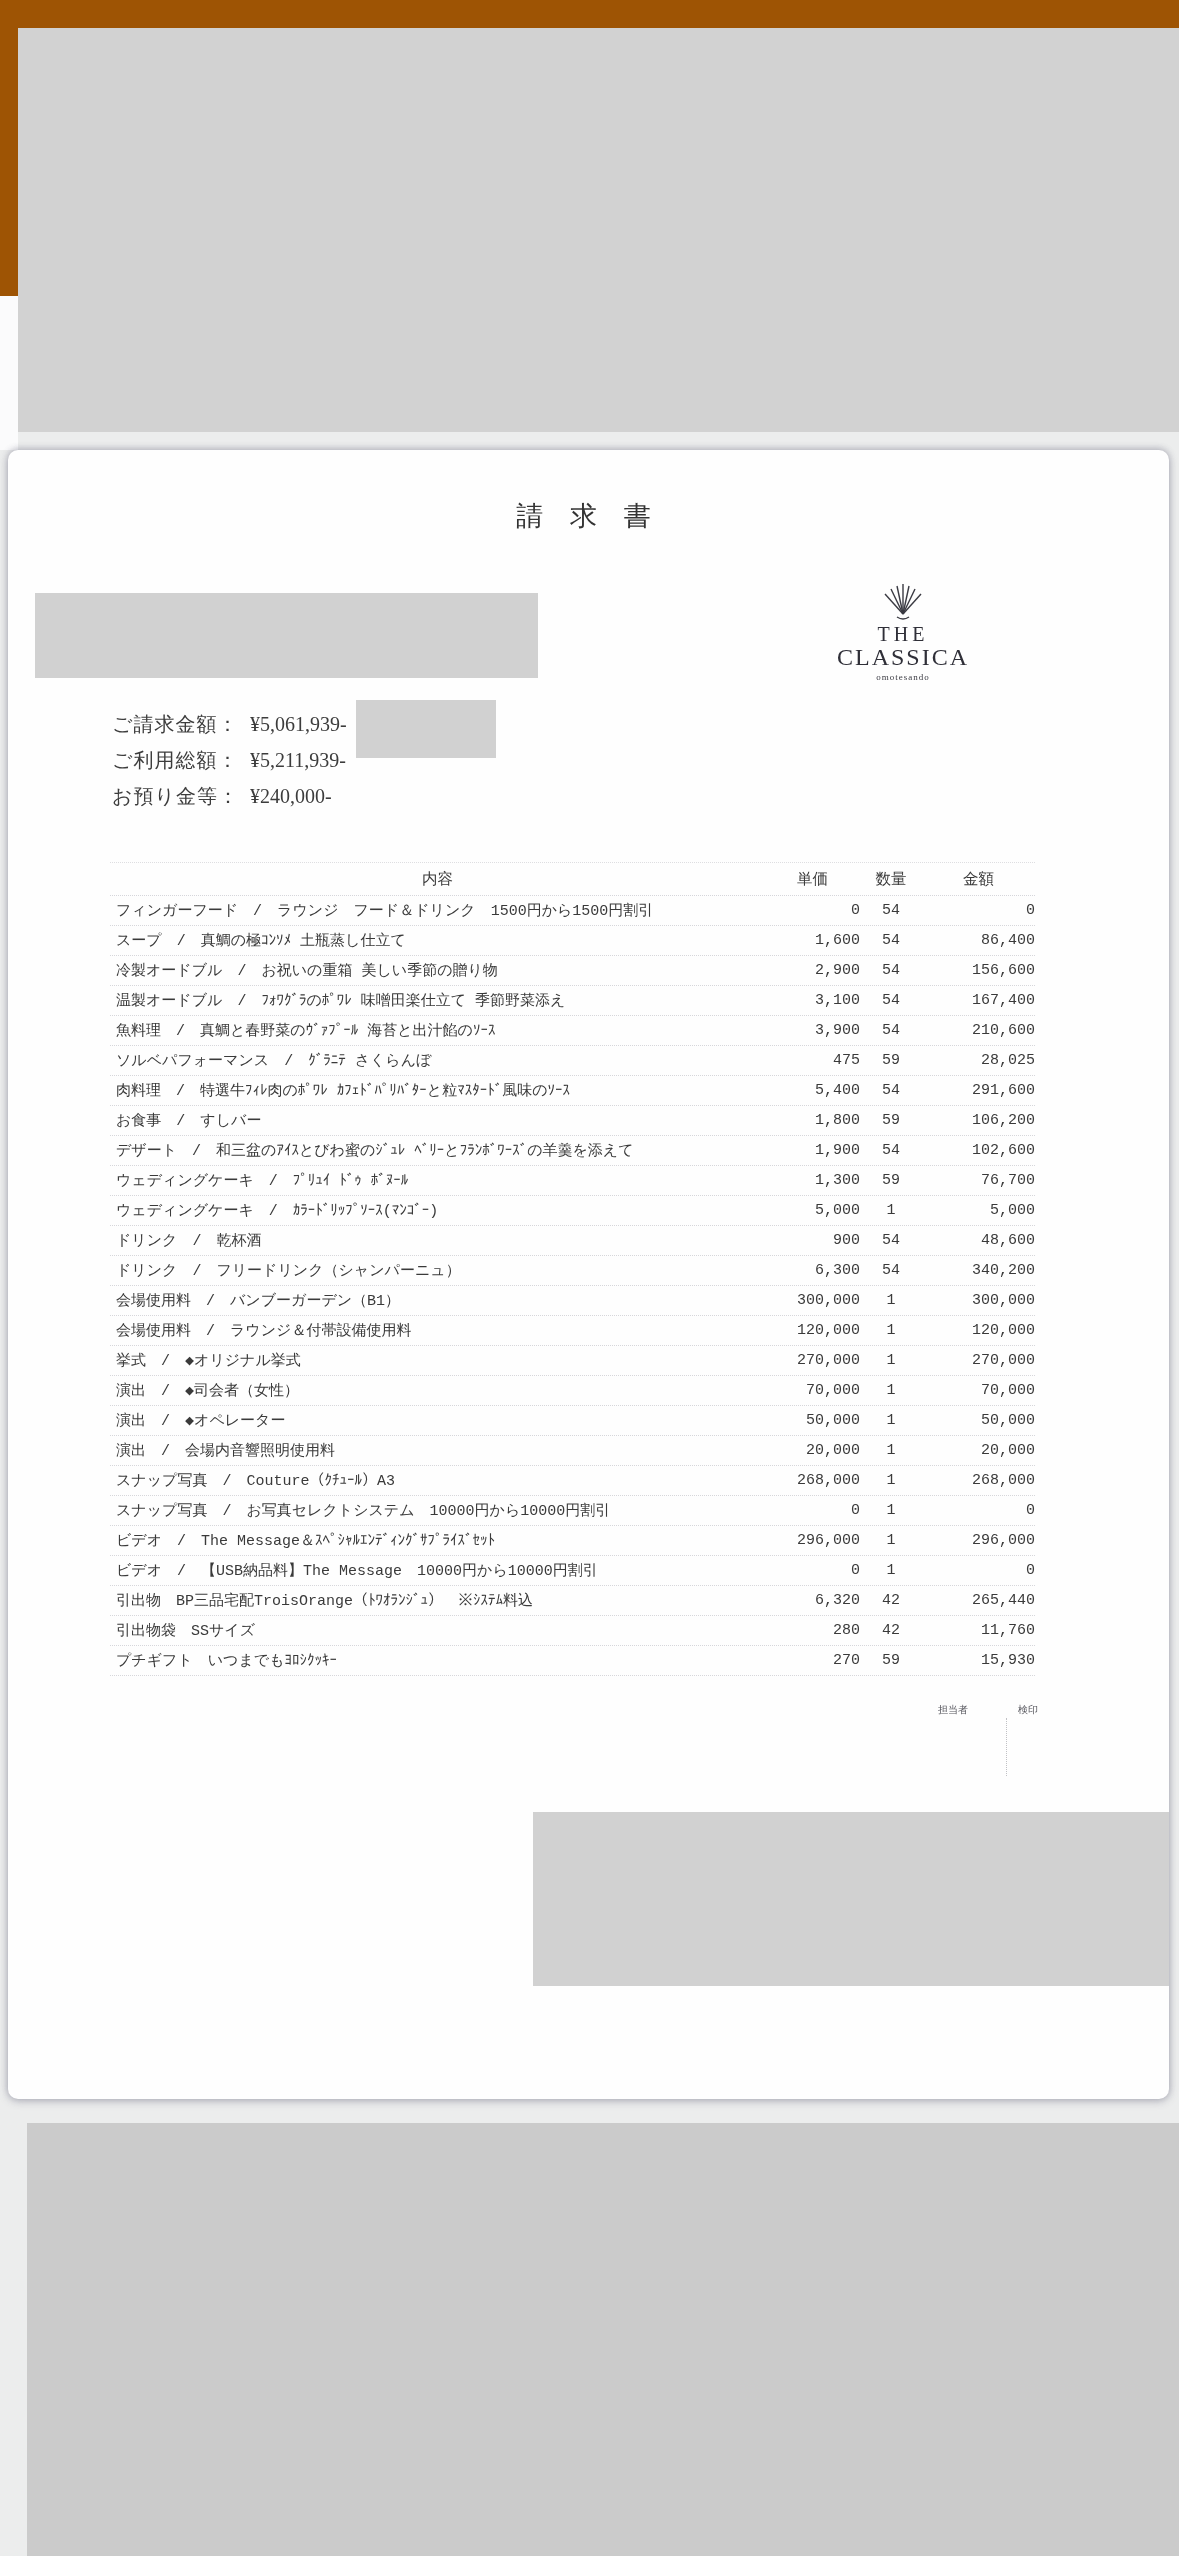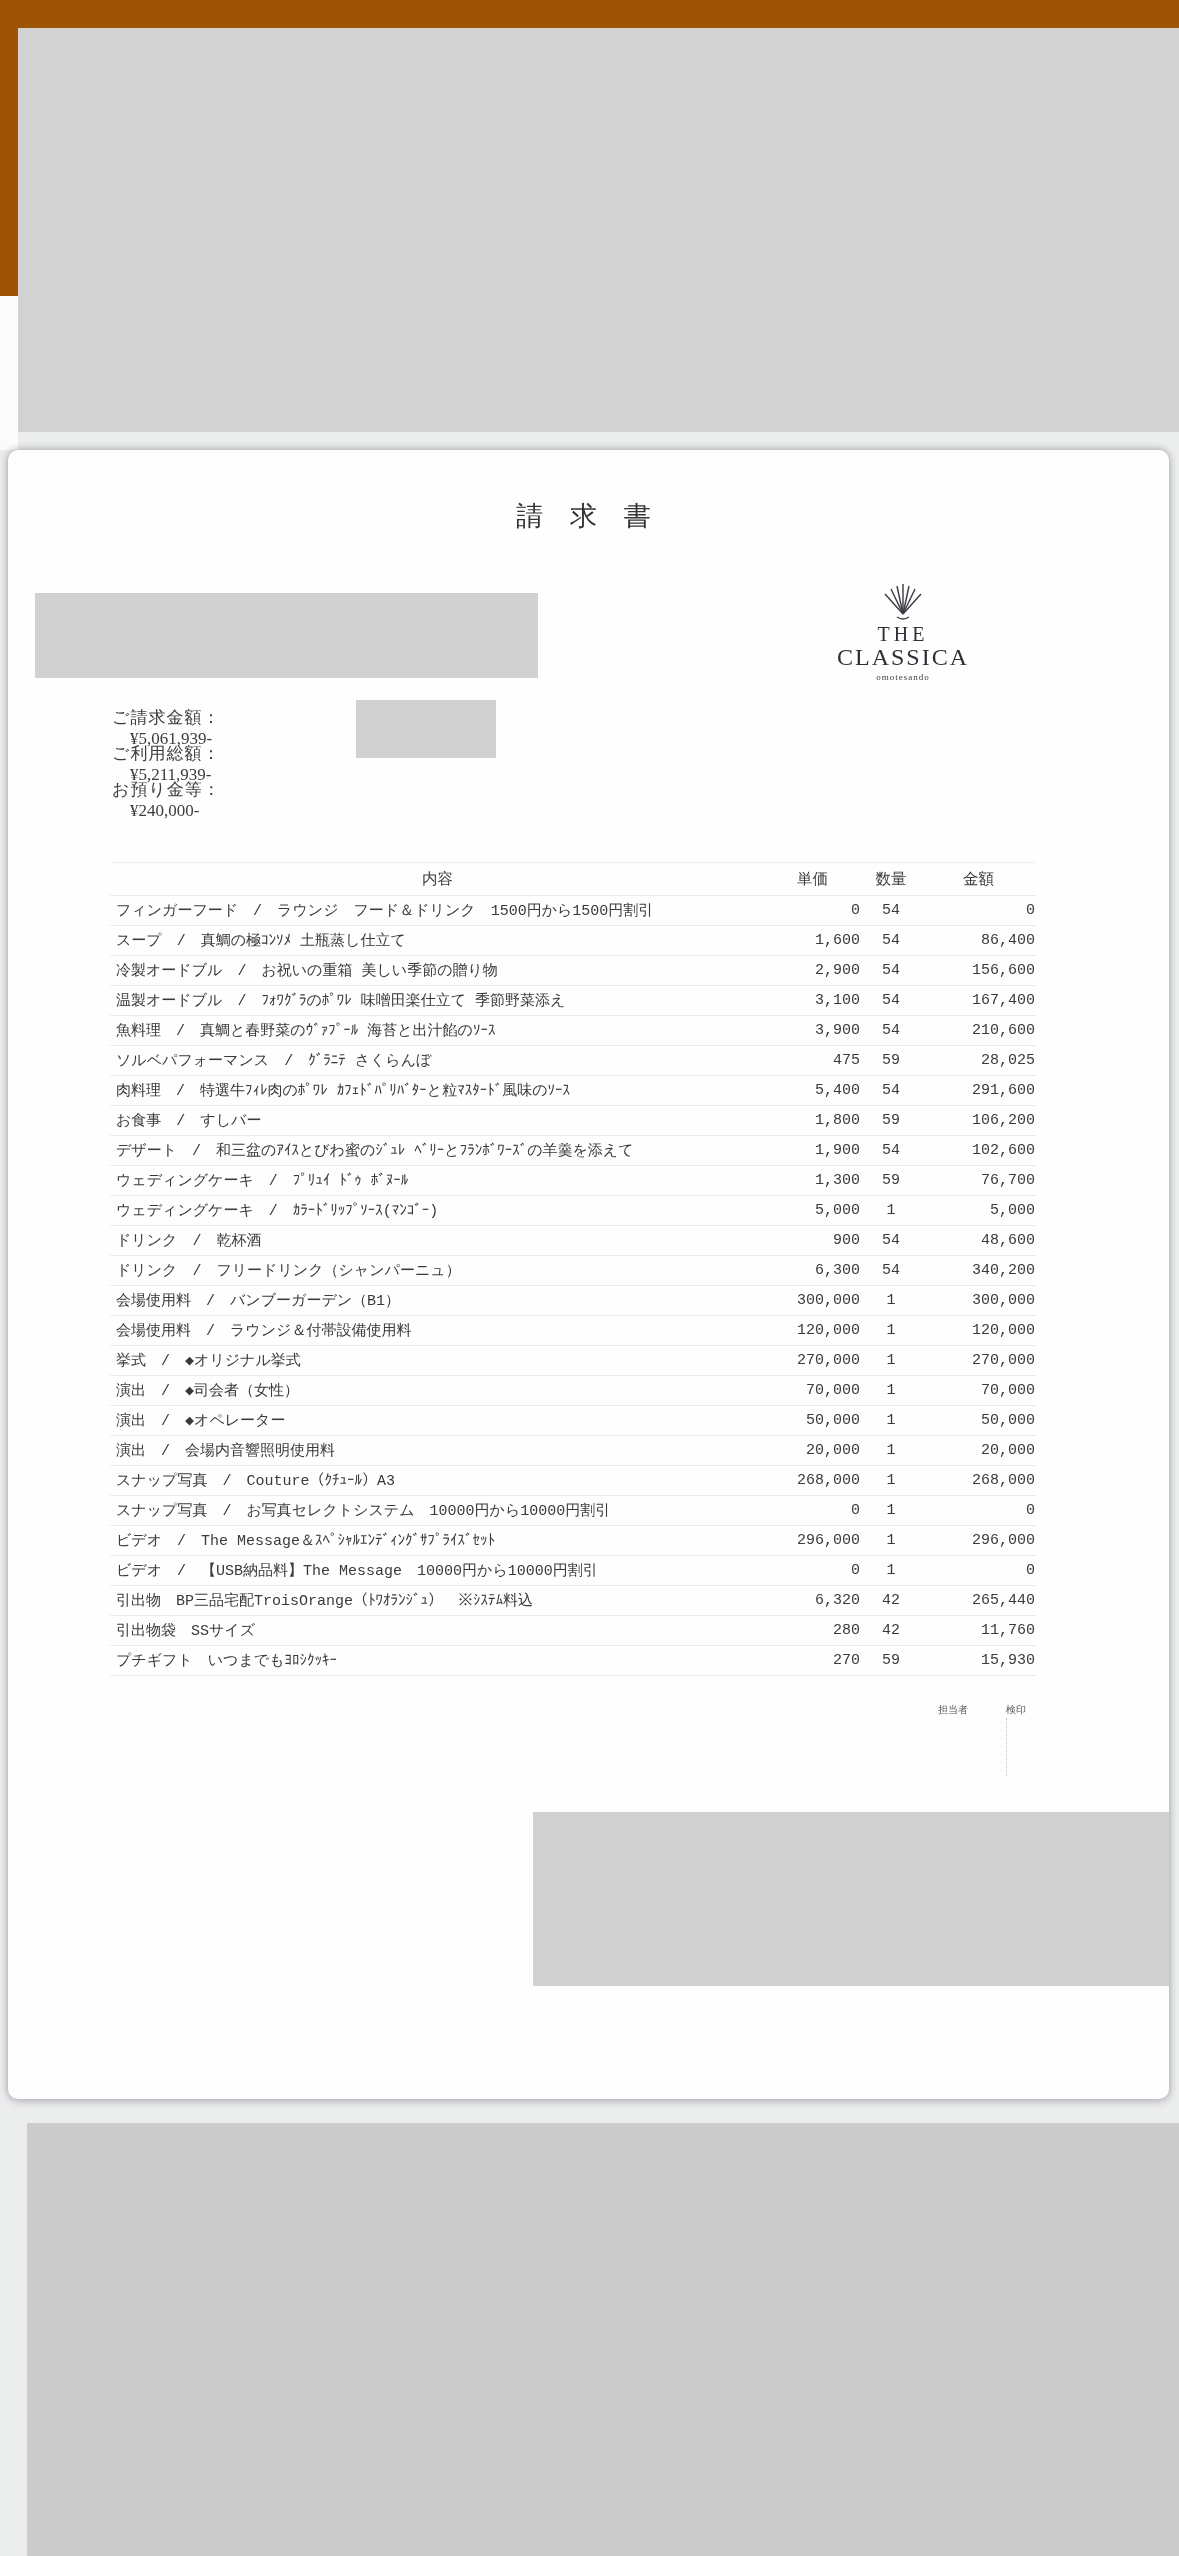--- a/index.html
+++ b/index.html
@@ -27,35 +27,35 @@
   .redaction-2{left:348px;top:250px;width:140px;height:58px;}
   .redaction-3{left:525px;top:1362px;width:636px;height:174px;}
   
   .logo{position:absolute;left:790px;top:134px;width:210px;text-align:center;color:#2f2f38;}
   .logo .crest{display:block;margin:0 auto 2px auto;}
   .logo .the{font-size:20px;letter-spacing:4px;line-height:20px;}
   .logo .classica{font-size:24px;letter-spacing:2px;line-height:26px;}
   .logo .sub{font-size:9px;letter-spacing:1px;line-height:14px;color:#3a3a42;}
   
   .summary{position:absolute;left:104px;top:256px;}
-  .summary .srow{display:flex;height:36px;align-items:center;font-size:17px;flex-direction:column;}
+  .summary .srow{display:flex;height:36px;align-items:center;font-size:20px;}
   .summary .slabel{width:138px;letter-spacing:1px;}
   .summary .svalue{width:102px;text-align:left;font-family:"Liberation Serif","DejaVu Serif",serif;}
   
   .table{position:absolute;left:102px;top:412px;width:925px;font-size:15px;color:#3a3a3a;font-family:Liberation Mono, monospace;}
   .tr{display:flex;align-items:center;height:29px;border-bottom:1px dotted rgba(125,125,140,.30);}
   .tr.head{height:32px;font-size:15.5px;border-top:1px dotted rgba(125,125,140,.25);}
   .td-desc{width:655px;padding-left:6px;box-sizing:border-box;white-space:nowrap;overflow:hidden;}
   .td-unit{width:95px;text-align:right;}
   .td-qty{width:62px;text-align:center;}
   .td-amt{width:113px;text-align:right;}
   .tr.head .td-desc{text-align:center;padding-left:0;}
   .tr.head .td-unit,.tr.head .td-qty,.tr.head .td-amt{text-align:center;}
   
-  .staff-row{position:absolute;left:930px;top:1253px;display:flex;gap:38px;font-size:10px;color:#55555c;}
+  .staff-row{position:absolute;left:930px;top:1253px;display:flex;gap:50px;font-size:10px;color:#55555c;}
   .seal-dots{position:absolute;left:998px;top:1268px;width:1px;height:58px;border-left:1px dotted #9a9aa0;opacity:.6;}
 </style>
 </head>
 <body>
 
 <div id="screen">
 
   <div class="top-brown-band"></div>
   <div class="left-brown-strip"></div>
   <div class="left-white-strip"></div>

